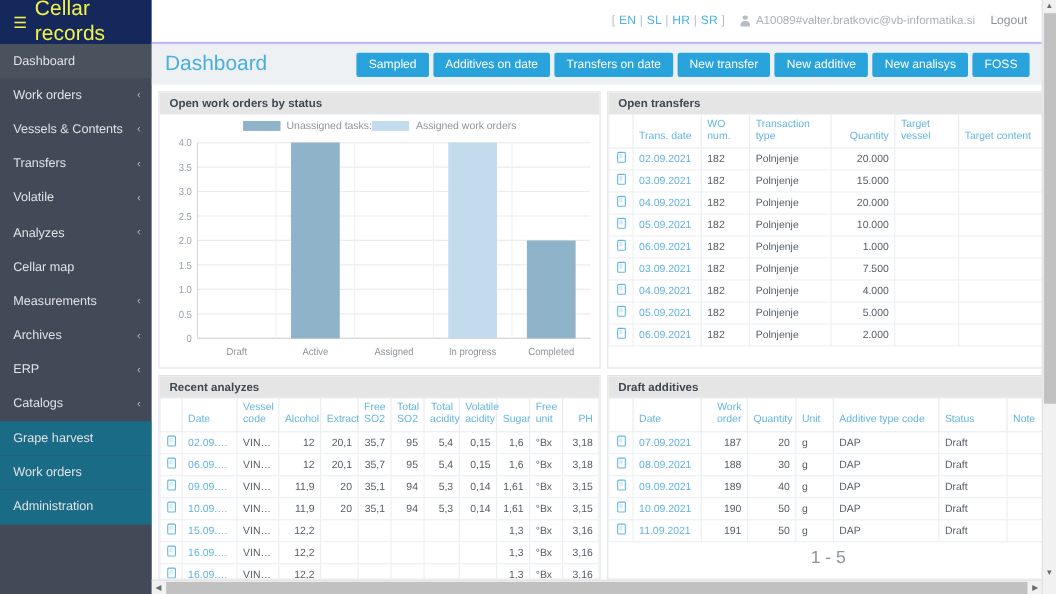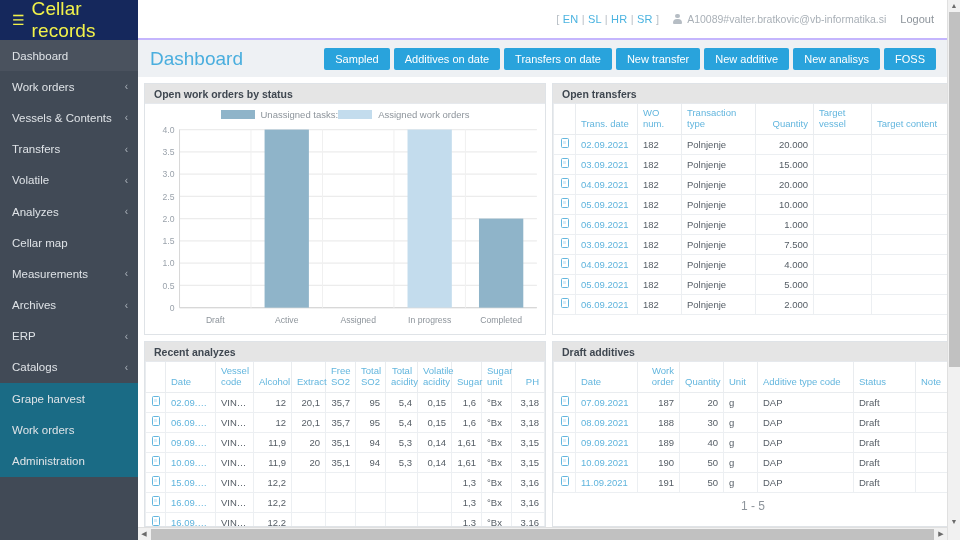--- a/index.html
+++ b/index.html
@@ -109,21 +109,21 @@
   table.dt td.c-date { color: #5fb4dd; }
   table.dt td.c-sel { text-align: center; padding: 3px 2px; }
   .selbox {
     display: inline-block; width: 8px; height: 10px;
     border: 1.2px solid #63b6de; border-radius: 1.5px;
     position: relative; cursor: pointer;
   }
   .selbox::after { content: ""; position: absolute; left: 1.3px; right: 1.3px; top: 1.3px; bottom: 3px; background: #d6ecf8; }
   .ta-r { text-align: right; }
   .ta-l { text-align: left; }
-  .pager { text-align: center; font-size: 12px; color: #8d949b; padding: 6px 0 7px; }
+  .pager { text-align: center; font-size: 16px; color: #8d949b; padding: 6px 0 7px; }
 
   
   .vscroll {
     position: absolute; top: 0; right: 0; width: 13px; height: 540px;
     background: #f1f1f1; border-left: 1px solid #e0e0e0; z-index: 30;
     display: flex; flex-direction: column; align-items: center;
   }
   .vscroll .arr { font-size: 7px; color: #6b6b6b; line-height: 11px; height: 11px; }
   .vscroll .thumb { position: absolute; top: 12px; left: 1px; width: 11px; height: 355px; background: #c1c1c1; }
   .hscroll {
@@ -434,21 +434,21 @@
                         <th class="ta-l"></th>
                         <th class="ta-l">Date</th>
                         <th class="ta-l">Vessel code</th>
                         <th class="ta-r">Alcohol</th>
                         <th class="ta-r">Extract</th>
                         <th class="ta-r">Free SO2</th>
                         <th class="ta-r">Total SO2</th>
                         <th class="ta-r">Total acidity</th>
                         <th class="ta-r">Volatile acidity</th>
                         <th class="ta-r">Sugar</th>
-                        <th class="ta-l">Sugar unit</th>
+                        <th class="ta-l">Free unit</th>
                         <th class="ta-r">PH</th>
                       </tr>
                     </thead>
                   <tbody>
                       <tr>
                         <td class="c-sel"><span class="selbox"></span></td>
                         <td class="ta-l c-date">02.09.2021</td>
                         <td class="ta-l ">VIN001</td>
                         <td class="ta-r ">12</td>
                         <td class="ta-r ">20,1</td>

